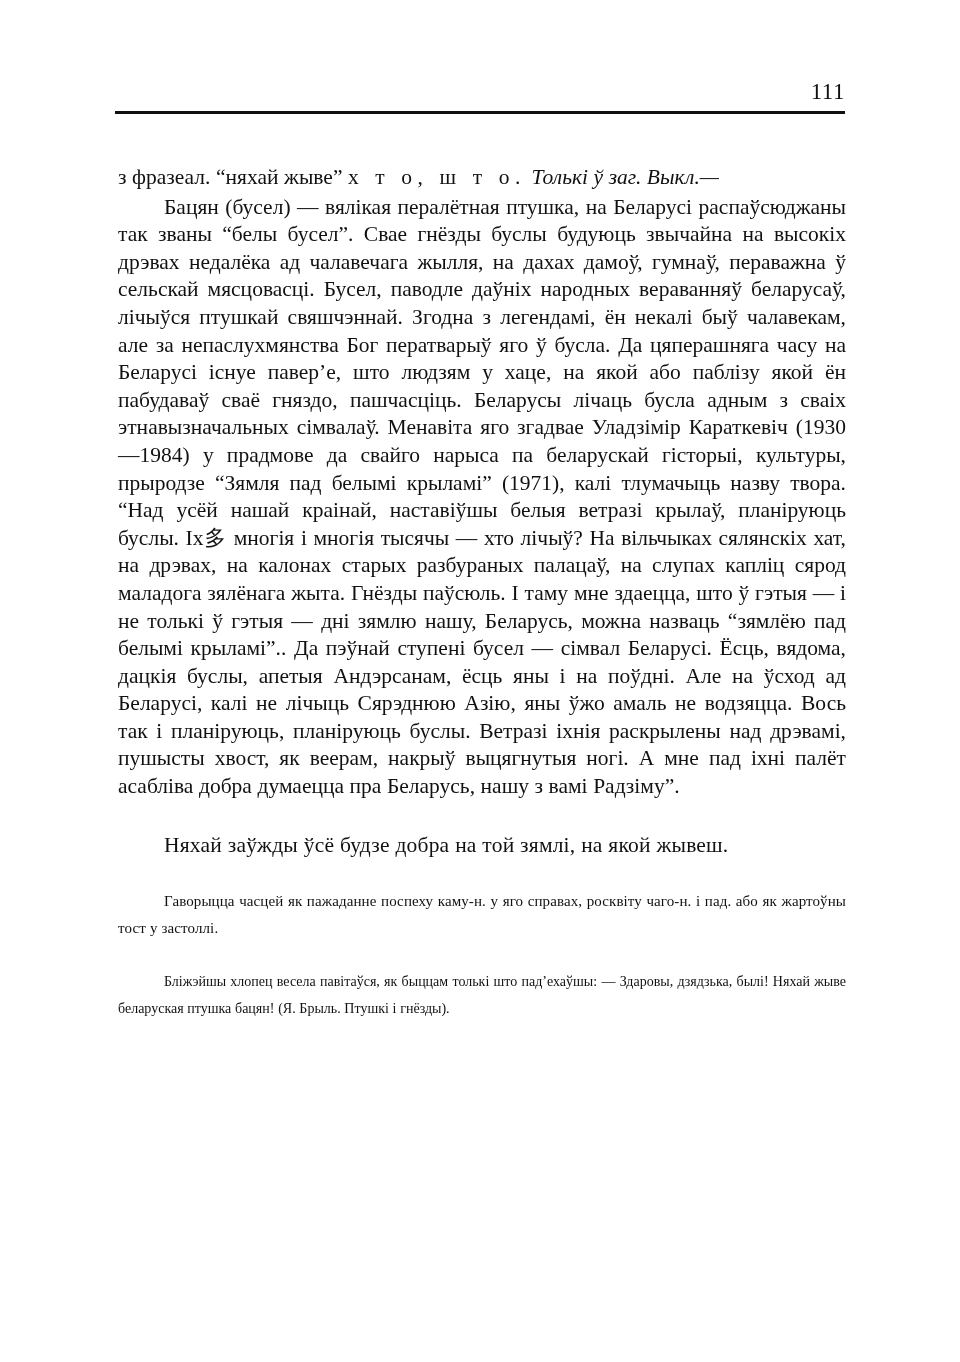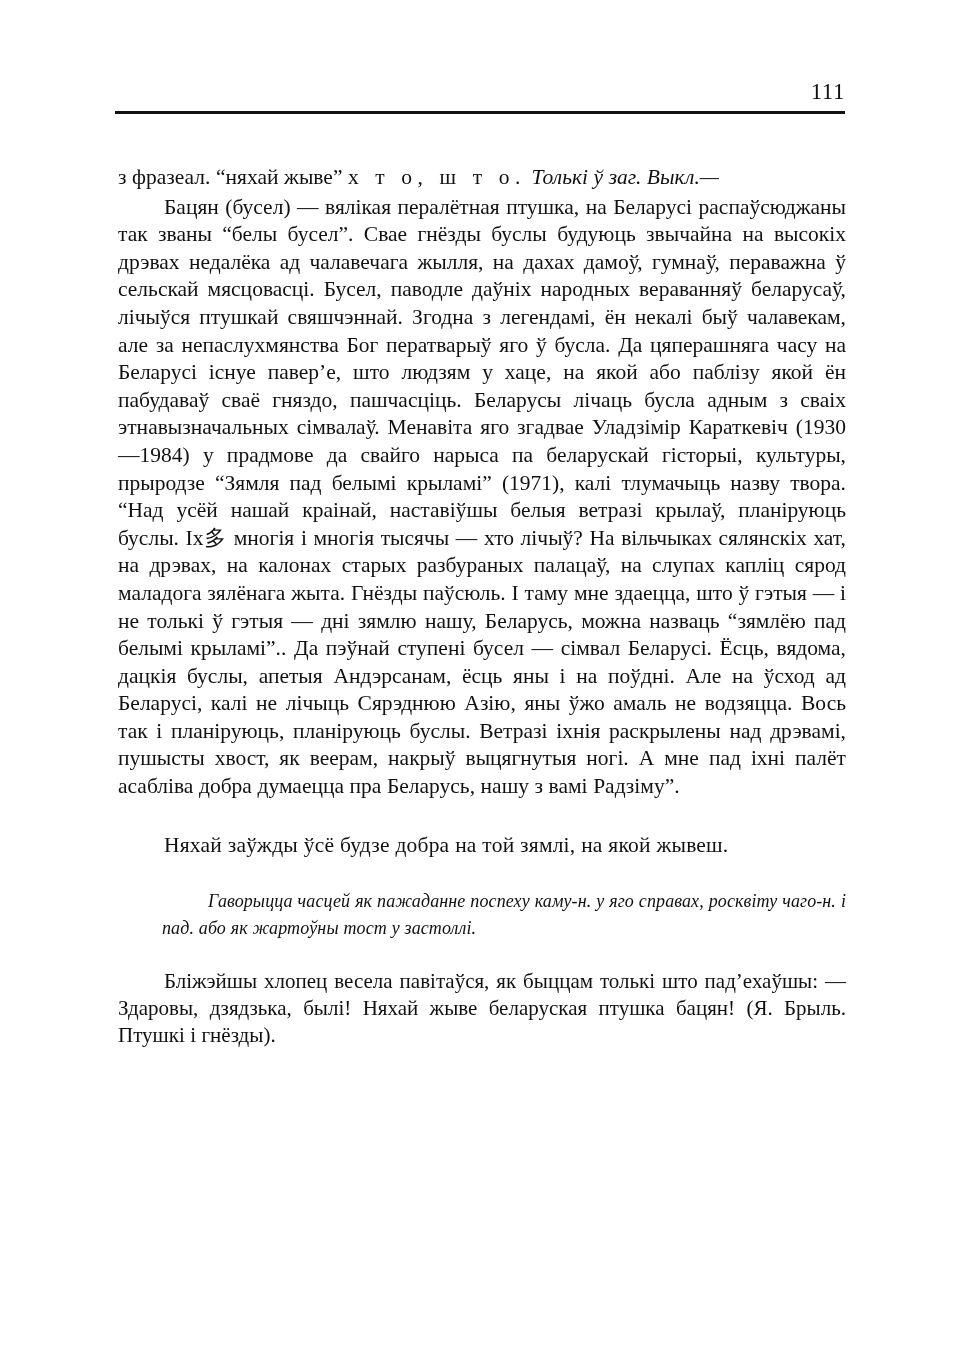--- a/index.html
+++ b/index.html
@@ -82,31 +82,29 @@
   .bold-entry {
     font-weight: normal;
     font-size: 21.5px;
     line-height: 29px;
     text-align: justify;
     text-indent: 46px;
     letter-spacing: 0.2px;
   }
 
   .definition {
-    font-style: italic;
-    font-size: 18px;
+    font-size: 15px;
     line-height: 27px;
     text-align: justify;
     text-indent: 46px;
     letter-spacing: 0.1px;
-    margin-left: 44px;
   }
 
   .citation {
-    font-size: 21px;
+    font-size: 14px;
     line-height: 27.4px;
     text-align: justify;
     text-indent: 46px;
   }
 </style>
 </head>
 <body>
 
 <div class="page">
 

